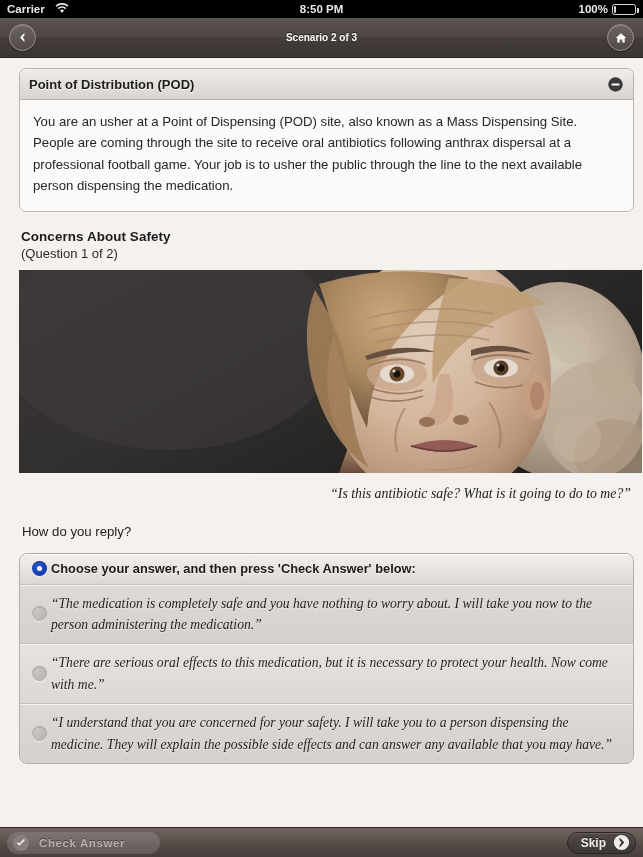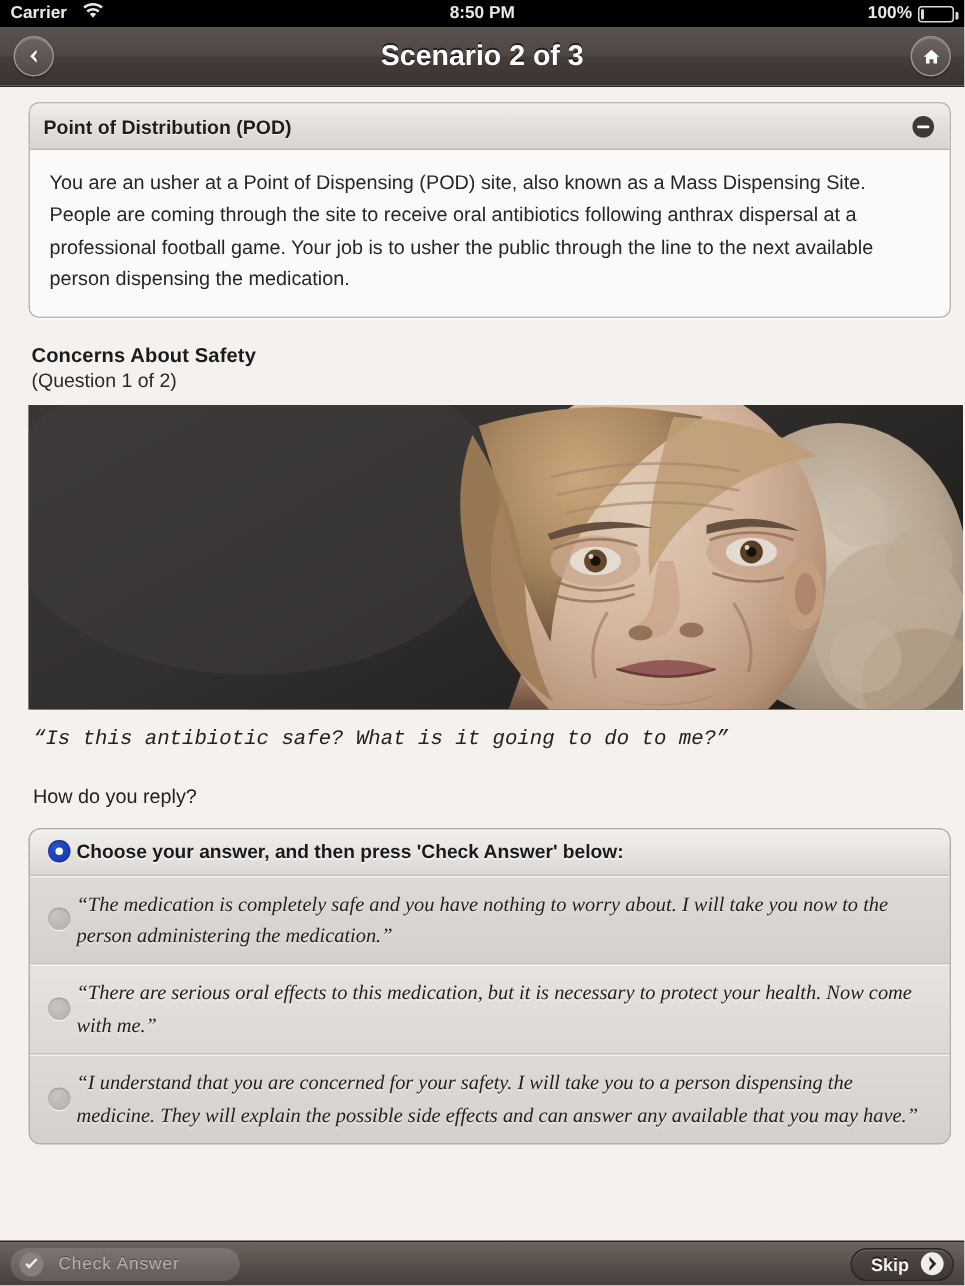--- a/index.html
+++ b/index.html
@@ -67,21 +67,21 @@
     display: flex;
     align-items: center;
     padding: 0 9px;
     position: relative;
   }
   .nav-title {
     position: absolute;
     left: 0; right: 0;
     text-align: center;
     color: #fff;
-    font-size: 19px;
+    font-size: 10px;
     font-weight: bold;
     text-shadow: 0 -1px 0 rgba(0,0,0,.6);
     pointer-events: none;
   }
   .circle-btn {
     width: 27px; height: 27px;
     border-radius: 50%;
     background: linear-gradient(180deg,#6a6360 0%,#514a47 100%);
     border: 1.5px solid #9a938f;
     display: flex; align-items: center; justify-content: center;
@@ -144,24 +144,25 @@
     width: 623px; height: 203px;
     overflow: hidden;
     background: #231f1f;
     position: relative;
   }
   .photo-wrap svg { display: block; }
 
   
   .quote {
     margin: 13px 3px 0 3px;
-    font-family: Liberation Mono, monospace;
+    font-family: Liberation Serif, serif;
     font-style: italic;
     font-size: 13.8px;
     color: #222;
+    text-align: right;
   }
   .prompt {
     margin: 22px 3px 0 3px;
     font-size: 13.2px;
     color: #222;
   }
 
   
   .answers {
     margin: 14px 0 0 0;
@@ -232,21 +233,21 @@
   .check-answer-btn {
     display: flex; align-items: center; gap: 9px;
     height: 22px;
     padding: 0 16px 0 5px;
     border-radius: 11px;
     background: rgba(255,255,255,.14);
     min-width: 153px;
     cursor: pointer;
   }
   .check-answer-btn .ca-label {
-    font-size: 11.5px; font-weight: normal; color: #b9b2ae;
+    font-size: 11.5px; font-weight: bold; color: #b9b2ae;
     letter-spacing: .6px;
     text-shadow: 0 -1px 0 rgba(0,0,0,.4);
   }
   .skip-btn {
     margin-left: auto;
     display: flex; align-items: center; gap: 7px;
     height: 22px;
     padding: 0 5px 0 13px;
     border-radius: 11px;
     background: linear-gradient(180deg,#514945 0%,#3d3734 100%);

